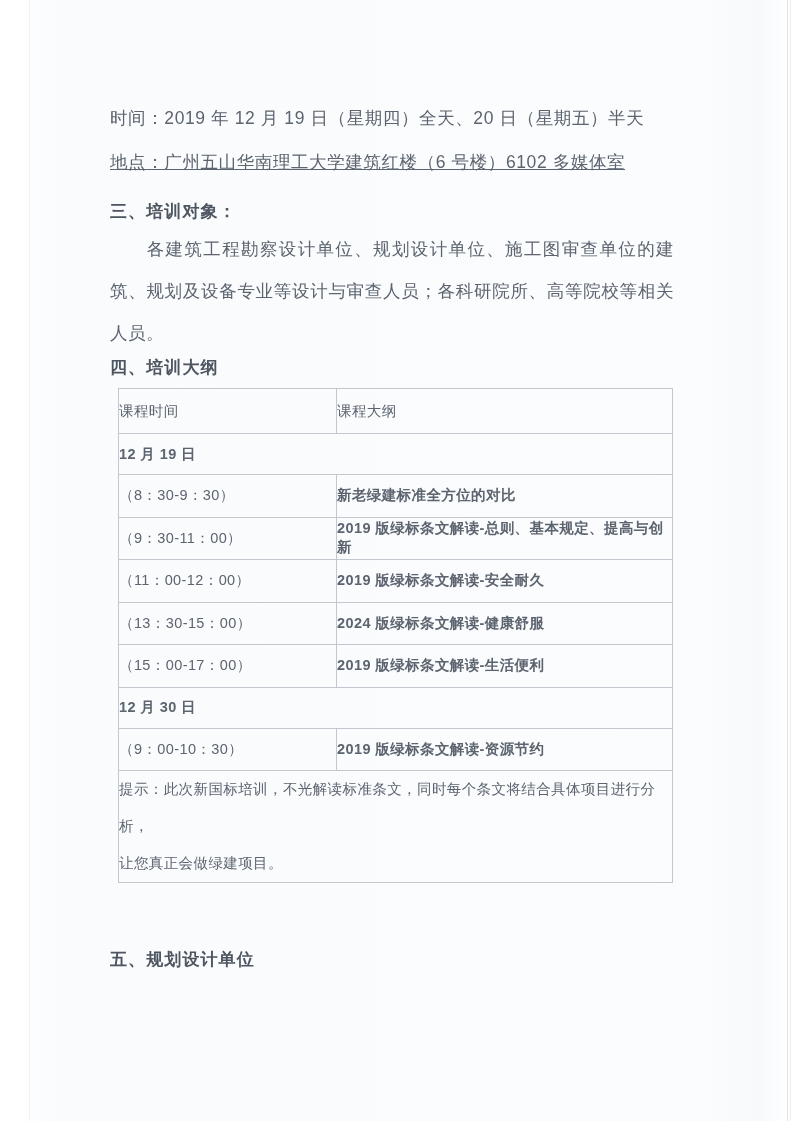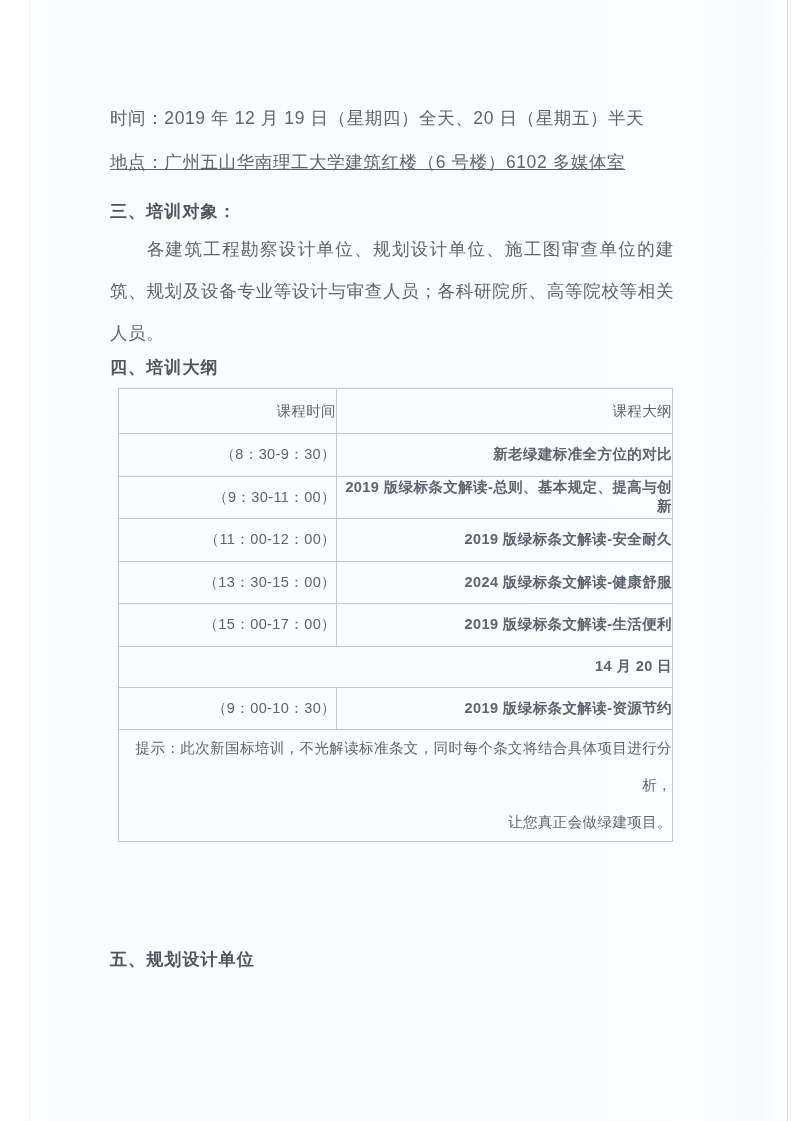--- a/index.html
+++ b/index.html
@@ -84,21 +84,21 @@
     position: absolute;
     left: 118px;
     top: 388px;
     width: 552px;
     border-collapse: collapse;
     table-layout: fixed;
   }
   #outline-table td {
     border: 1px solid #c2c8d0;
     color: #5c646f;
-    text-align: right;
+    text-align: left;
     vertical-align: middle;
     font-size: 14.5px;
     letter-spacing: 0.4px;
     padding: 0;
   }
   .col-time { width: 217px; }
   .col-topic { width: 335px; }
 
   tr.header-row td {
     height: 44px;
@@ -156,20 +156,23 @@
 
   <div class="heading" style="left:110px; top:356px;">四、培训大纲</div>
 
   <table id="outline-table">
     <tbody>
       <tr class="header-row">
         <td class="col-time">课程时间</td>
         <td class="col-topic">课程大纲</td>
       </tr>
 
+      <tr class="day-row">
+        <td colspan="2">12 月 19 日</td>
+      </tr>
 
       <tr class="session-row">
         <td class="time">（8：30-9：30）</td>
         <td class="topic">新老绿建标准全方位的对比</td>
       </tr>
       <tr class="session-row">
         <td class="time">（9：30-11：00）</td>
         <td class="topic topic-tight">2019 版绿标条文解读-总则、基本规定、提高与创新</td>
       </tr>
       <tr class="session-row">
@@ -179,21 +182,21 @@
       <tr class="session-row">
         <td class="time">（13：30-15：00）</td>
         <td class="topic">2024 版绿标条文解读-健康舒服</td>
       </tr>
       <tr class="session-row">
         <td class="time">（15：00-17：00）</td>
         <td class="topic">2019 版绿标条文解读-生活便利</td>
       </tr>
 
       <tr class="day-row">
-        <td colspan="2">14 月 20 日</td>
+        <td colspan="2">12 月 30 日</td>
       </tr>
 
       <tr class="session-row">
         <td class="time">（9：00-10：30）</td>
         <td class="topic">2019 版绿标条文解读-资源节约</td>
       </tr>
 
       <tr class="note-row">
         <td colspan="2">
           <p>提示：此次新国标培训，不光解读标准条文，同时每个条文将结合具体项目进行分析，</p>

